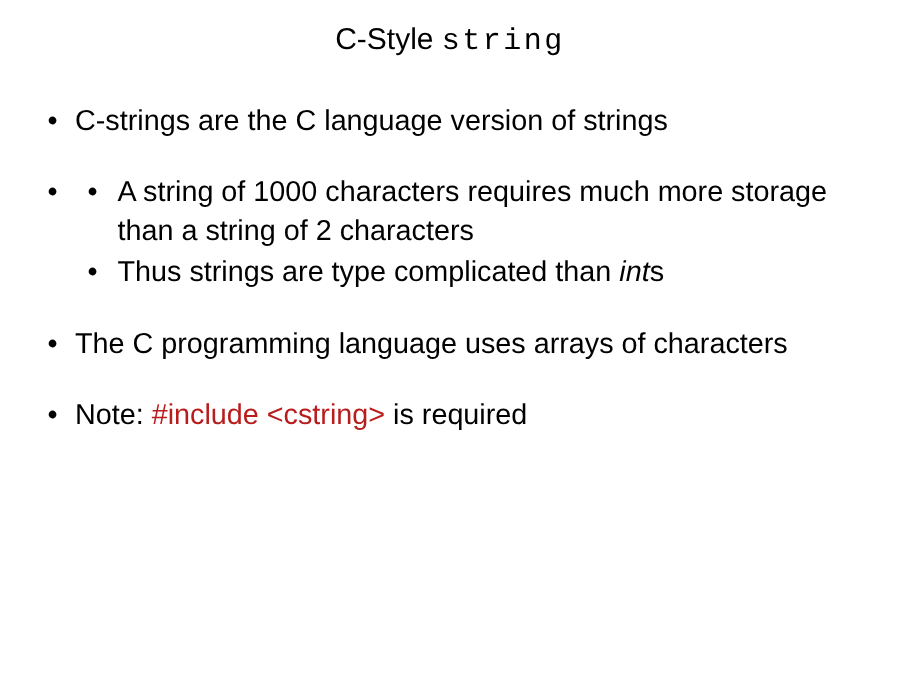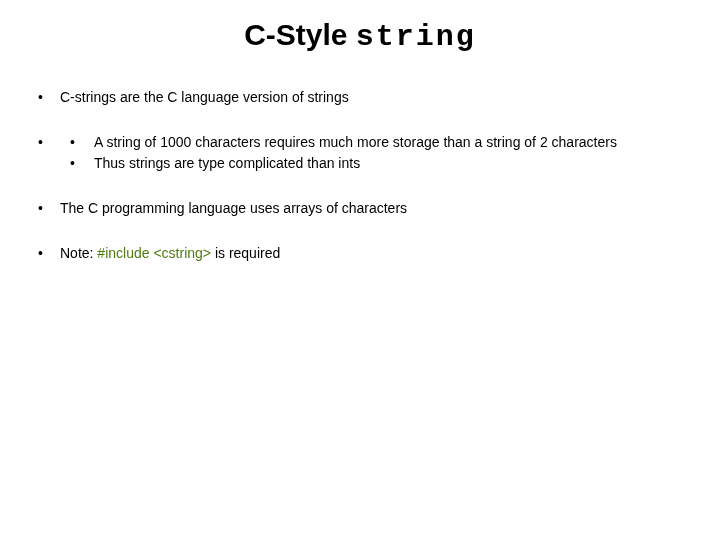--- a/index.html
+++ b/index.html
@@ -6,32 +6,32 @@
 body{
   width:720px;height:540px;
   background:#fff;
   font-family:Arial,Helvetica,sans-serif;
   color:#000;
   box-sizing:border-box;
   padding:18px 34px 0 34px;
 }
 .title{
   text-align:center;
-  font-size:30px;
-  font-weight:700;
+  font-size:24px;
+  font-weight:400;
   margin:0 0 34px 0;
 }
 .title .mono{
   font-family:"Courier New",Courier,monospace;
   letter-spacing:2px;
 }
 ul.top{
   list-style:none;
   padding:0;margin:0;
-  font-size:14px;
+  font-size:23px;
   line-height:1.35;
 }
 ul.top>li{
   position:relative;
   padding-left:26px;
   margin-bottom:26px;
 }
 ul.top>li.tight{margin-bottom:6px}
 ul.top>li::before{
   content:"•";
@@ -43,22 +43,22 @@
 }
 ul.sub>li{
   position:relative;
   padding-left:34px;
   margin-bottom:2px;
 }
 ul.sub>li::before{
   content:"•";
   position:absolute;left:10px;top:0;
 }
-.it{}
-.accent{color:#4d7c0f}
+.it{font-style:italic}
+.accent{color:#b91c1c}
 </style>
 </head>
 <body>
 
 <h1 class="title">
   <span>C-Style </span><span class="mono">string</span>
 </h1>
 
 <ul class="top">
   <li>C-strings are the C language version of strings</li>

